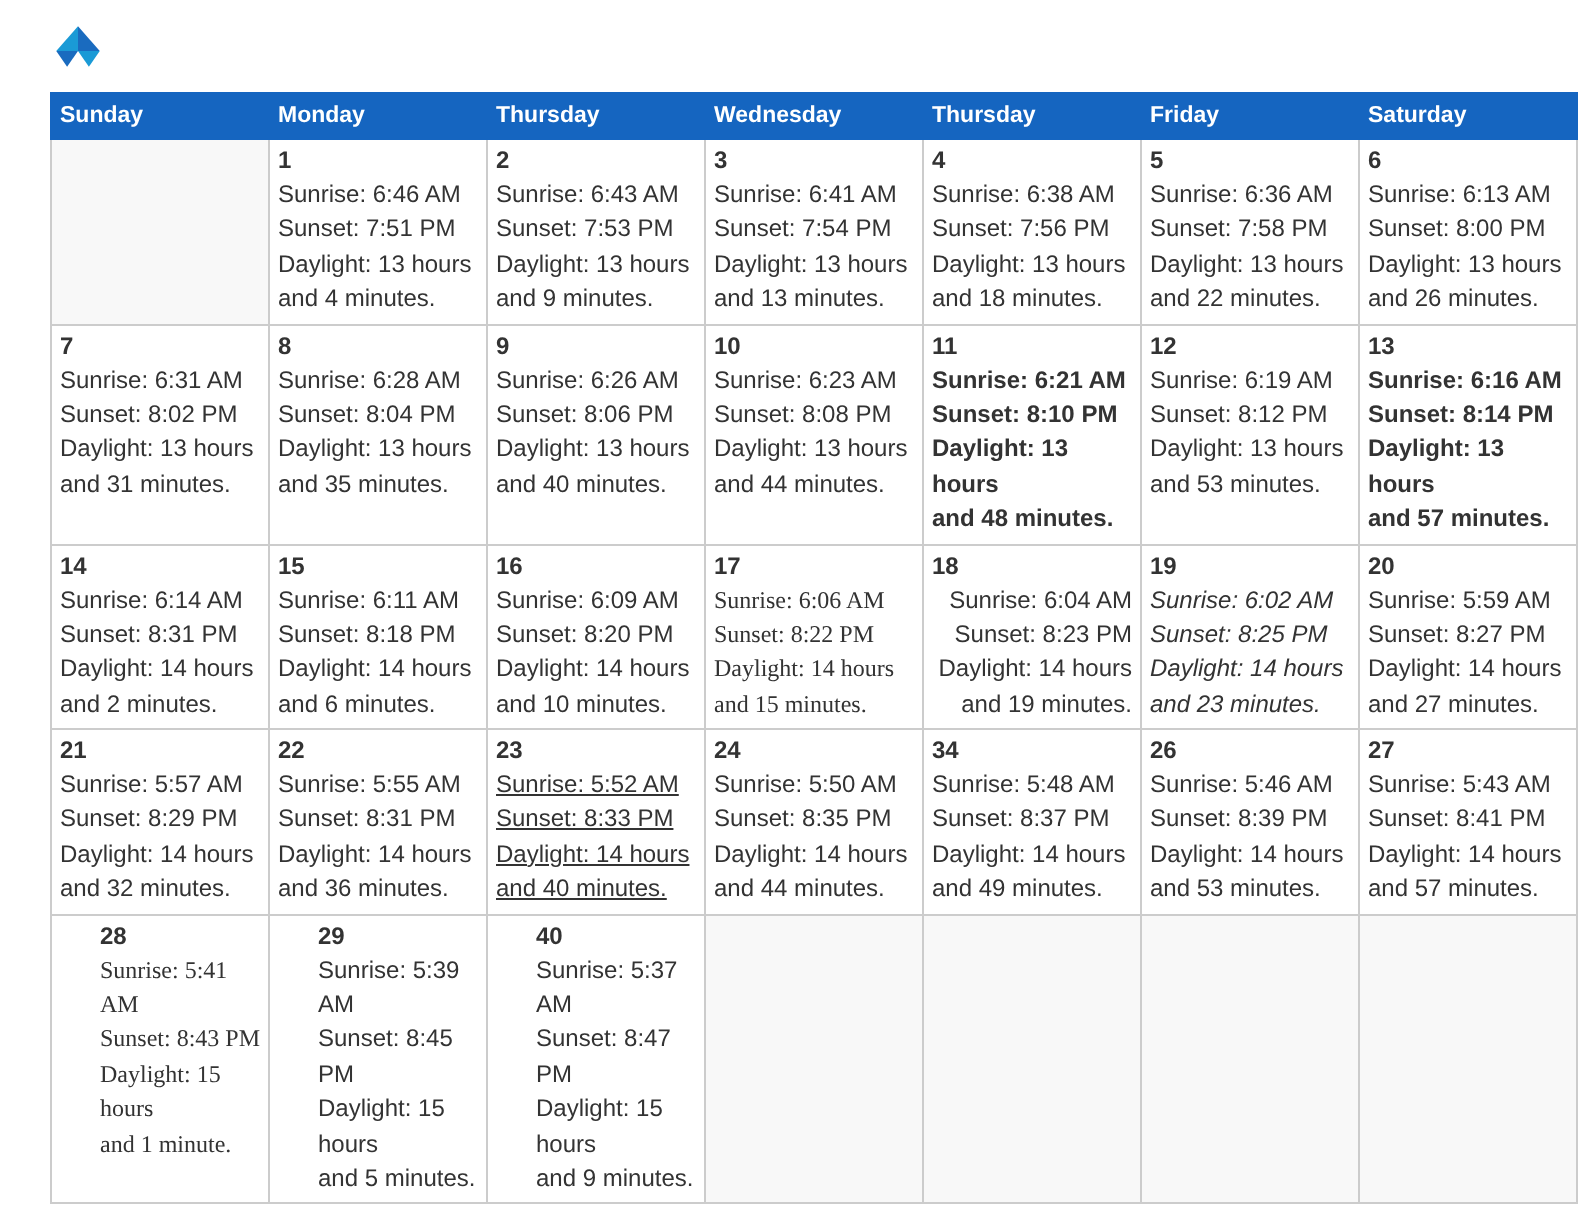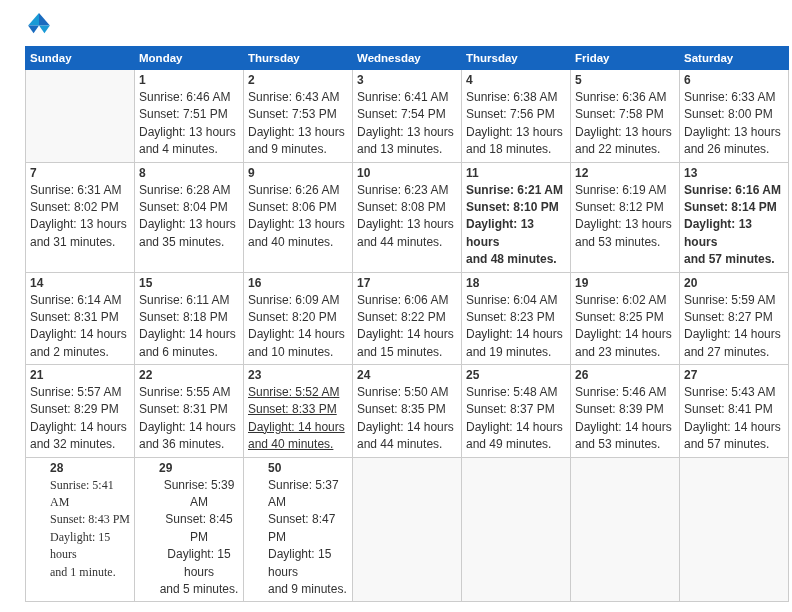--- a/index.html
+++ b/index.html
@@ -159,21 +159,21 @@
           </td>
           <td>
             <span class="day-num">5</span>
             <div class="day-detail" style="white-space: pre-line;">Sunrise: 6:36 AM
 Sunset: 7:58 PM
 Daylight: 13 hours
 and 22 minutes.</div>
           </td>
           <td>
             <span class="day-num">6</span>
-            <div class="day-detail" style="white-space: pre-line;">Sunrise: 6:33 AM
+            <div class="day-detail" style="white-space: pre-line;">Sunrise: 6:13 AM
 Sunset: 8:00 PM
 Daylight: 13 hours
 and 26 minutes.</div>
           </td>
         </tr>
         <tr>
           <td>
             <span class="day-num">7</span>
             <div class="day-detail" style="white-space: pre-line;">Sunrise: 6:31 AM
 Sunset: 8:02 PM
@@ -240,35 +240,35 @@
           </td>
           <td>
             <span class="day-num">16</span>
             <div class="day-detail" style="white-space: pre-line;">Sunrise: 6:09 AM
 Sunset: 8:20 PM
 Daylight: 14 hours
 and 10 minutes.</div>
           </td>
           <td>
             <span class="day-num">17</span>
-            <div class="day-detail" style="white-space: pre-line;">Sunrise: 6:06 AM
+            <div class="day-detail" style="white-space: pre-line; font-family: Liberation Serif, serif;">Sunrise: 6:06 AM
 Sunset: 8:22 PM
 Daylight: 14 hours
 and 15 minutes.</div>
           </td>
           <td>
             <span class="day-num">18</span>
-            <div class="day-detail" style="white-space: pre-line;">Sunrise: 6:04 AM
+            <div class="day-detail" style="white-space: pre-line; text-align: right;">Sunrise: 6:04 AM
 Sunset: 8:23 PM
 Daylight: 14 hours
 and 19 minutes.</div>
           </td>
           <td>
             <span class="day-num">19</span>
-            <div class="day-detail" style="white-space: pre-line;">Sunrise: 6:02 AM
+            <div class="day-detail" style="white-space: pre-line; font-style: italic;">Sunrise: 6:02 AM
 Sunset: 8:25 PM
 Daylight: 14 hours
 and 23 minutes.</div>
           </td>
           <td>
             <span class="day-num">20</span>
             <div class="day-detail" style="white-space: pre-line;">Sunrise: 5:59 AM
 Sunset: 8:27 PM
 Daylight: 14 hours
 and 27 minutes.</div>
@@ -297,21 +297,21 @@
 and 40 minutes.</div>
           </td>
           <td>
             <span class="day-num">24</span>
             <div class="day-detail" style="white-space: pre-line;">Sunrise: 5:50 AM
 Sunset: 8:35 PM
 Daylight: 14 hours
 and 44 minutes.</div>
           </td>
           <td>
-            <span class="day-num">25</span>
+            <span class="day-num">34</span>
             <div class="day-detail" style="white-space: pre-line;">Sunrise: 5:48 AM
 Sunset: 8:37 PM
 Daylight: 14 hours
 and 49 minutes.</div>
           </td>
           <td>
             <span class="day-num">26</span>
             <div class="day-detail" style="white-space: pre-line;">Sunrise: 5:46 AM
 Sunset: 8:39 PM
 Daylight: 14 hours
@@ -328,27 +328,27 @@
         <tr class="last-row">
           <td>
             <span class="day-num">28</span>
             <div class="day-detail" style="white-space: pre-line; font-family: Liberation Serif, serif;">Sunrise: 5:41 AM
 Sunset: 8:43 PM
 Daylight: 15 hours
 and 1 minute.</div>
           </td>
           <td>
             <span class="day-num">29</span>
-            <div class="day-detail" style="white-space: pre-line; text-align: center;">Sunrise: 5:39 AM
+            <div class="day-detail" style="white-space: pre-line;">Sunrise: 5:39 AM
 Sunset: 8:45 PM
 Daylight: 15 hours
 and 5 minutes.</div>
           </td>
           <td>
-            <span class="day-num">50</span>
+            <span class="day-num">40</span>
             <div class="day-detail" style="white-space: pre-line;">Sunrise: 5:37 AM
 Sunset: 8:47 PM
 Daylight: 15 hours
 and 9 minutes.</div>
           </td>
           <td class="empty"></td>
           <td class="empty"></td>
           <td class="empty"></td>
           <td class="empty"></td>
         </tr>

